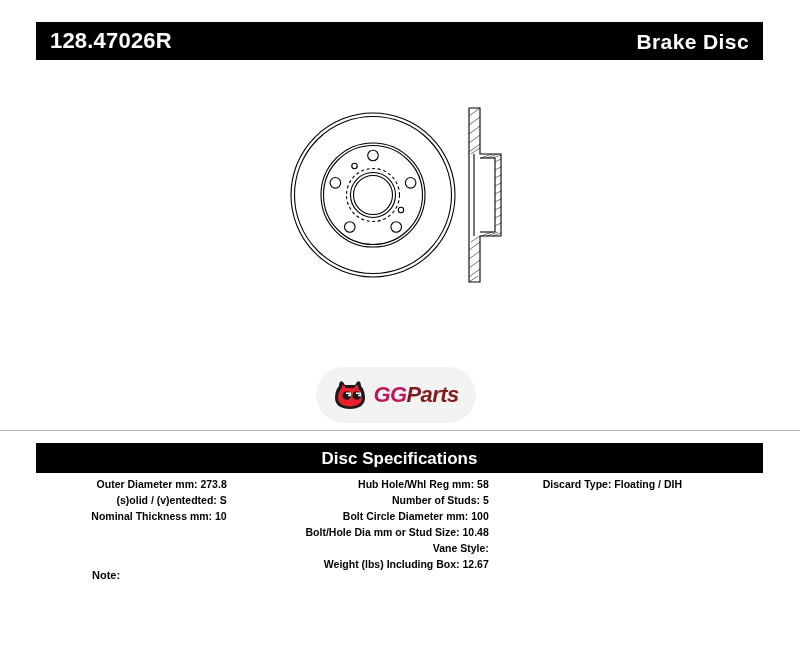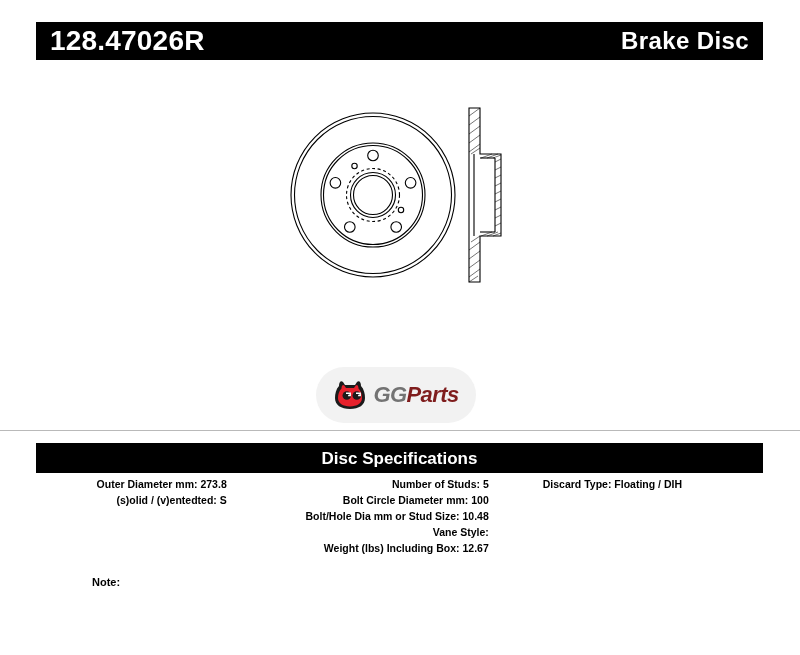--- a/index.html
+++ b/index.html
@@ -25,28 +25,28 @@
     width: 727px;
     height: 38px;
     background: #000000;
     display: flex;
     align-items: center;
     justify-content: space-between;
     padding: 0 14px;
   }
   .header-partno {
     color: #ffffff;
-    font-size: 28px;
+    font-size: 22px;
     font-weight: bold;
     letter-spacing: 0.2px;
     line-height: 1;
   }
   .header-type {
     color: #ffffff;
-    font-size: 24px;
+    font-size: 21px;
     font-weight: bold;
     letter-spacing: 0.4px;
     line-height: 1;
   }
 
   
   .drawing-area {
     position: absolute;
     left: 0;
     top: 70px;
@@ -75,21 +75,21 @@
   }
   .wm-mascot { flex: 0 0 auto; line-height: 0; }
   .wm-text {
     font-size: 22px;
     font-weight: bold;
     font-style: italic;
     letter-spacing: -0.6px;
     line-height: 1;
     white-space: nowrap;
   }
-  .wm-gg { color: #737373; }
+  .wm-gg { color: #be185d; }
   .wm-parts { color: #7f1d1d; }
 
   
   .divider {
     position: absolute;
     left: 0;
     top: 430px;
     width: 800px;
     height: 1px;
     background: #b9b9b9;
@@ -131,21 +131,20 @@
   .spec-row { white-space: nowrap; }
 
   
   .note {
     position: absolute;
     left: 92px;
     top: 570px;
     font-size: 11px;
     font-weight: bold;
     line-height: 1;
-    margin-top: 7px;
   }
 </style>
 </head>
 <body>
 
 <div class="header-bar">
   <span class="header-partno">128.47026R</span>
   <span class="header-type">Brake Disc</span>
 </div>
 
@@ -243,23 +242,25 @@
 <div class="divider"></div>
 
 <div class="spec-bar">
   <span class="spec-bar-title">Disc Specifications</span>
 </div>
 
 <div class="spec-cols">
   <div class="spec-col spec-col-left">
     <div class="spec-row">Outer Diameter mm: 273.8</div>
     <div class="spec-row">(s)olid / (v)entedted: S</div>
+    <div class="spec-row">Nominal Thickness mm: 10</div>
   </div>
 
   <div class="spec-col spec-col-mid">
+    <div class="spec-row">Hub Hole/Whl Reg mm: 58</div>
     <div class="spec-row">Number of Studs: 5</div>
     <div class="spec-row">Bolt Circle Diameter mm: 100</div>
     <div class="spec-row">Bolt/Hole Dia mm or Stud Size: 10.48</div>
     <div class="spec-row">Vane Style:</div>
     <div class="spec-row">Weight (lbs) Including Box: 12.67</div>
   </div>
 
   <div class="spec-col spec-col-right">
     <div class="spec-row">Discard Type: Floating / DIH</div>
   </div>

